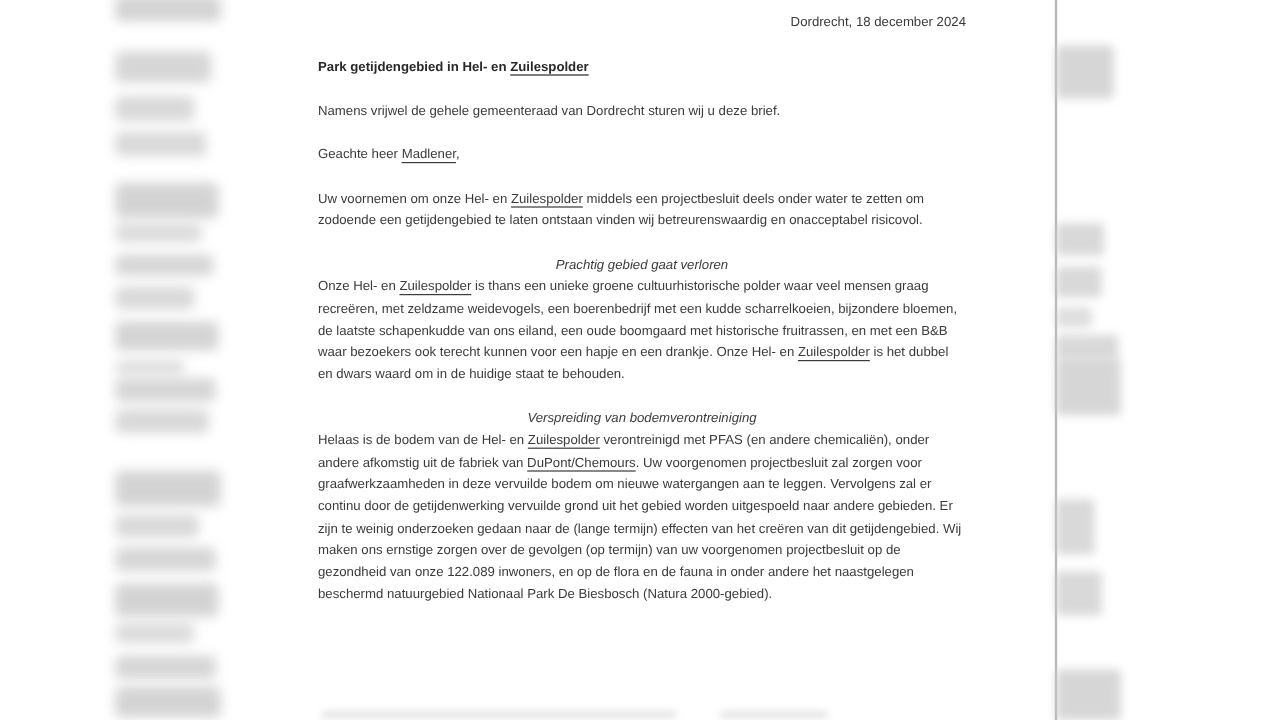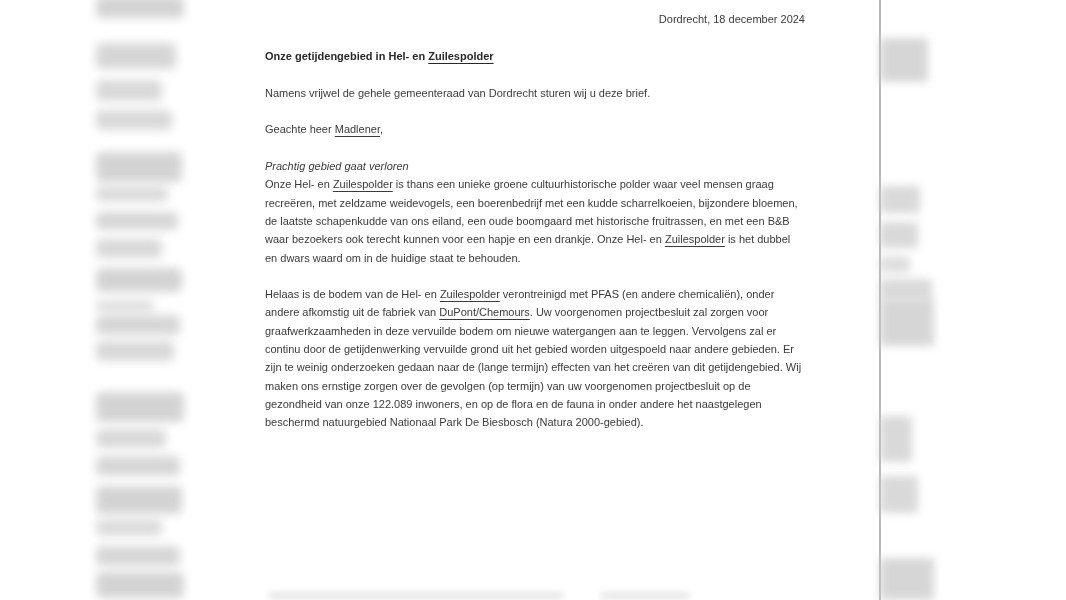--- a/index.html
+++ b/index.html
@@ -22,21 +22,21 @@
   
   .letter{
     position:absolute; left:265px; top:10px; width:540px;
     color: var(--text);
     font-size:11px; line-height:18.3px;
     -webkit-font-smoothing:antialiased;
   }
   .date-line{ text-align:right; margin-bottom:19px; }
   .letter p{ margin:0 0 18.3px 0; }
   .letter p.subject{ font-weight:bold; color:var(--subject); }
-  .letter p.heading-italic{ font-style:italic; margin-bottom:0; }
+  .letter p.heading-italic{ font-style:italic; margin-bottom:0;text-align:center; }
   .misspelled{
     text-decoration-line: underline;
     text-decoration-style: wavy;
     text-decoration-color: var(--squiggle);
     text-decoration-thickness: 1px;
     text-underline-offset: 3px;
     text-decoration: underline;
   }
 
   
@@ -85,25 +85,27 @@
     <div class="blur-bar" style="top:456px;height:20px;width:84px;opacity:.75"></div>
     <div class="blur-bar" style="top:486px;height:28px;width:86px;opacity:.8"></div>
     <div class="blur-bar" style="top:519px;height:17px;width:66px;opacity:.65"></div>
     <div class="blur-bar" style="top:546px;height:20px;width:84px;opacity:.75"></div>
     <div class="blur-bar" style="top:572px;height:26px;width:88px;opacity:.8"></div>
   </div>
 
   <div class="letter">
     <div class="date-line">Dordrecht, 18 december 2024</div>
     <div id="letter-body">
-        <p class="subject"><span>Onze getijdengebied in Hel- en </span><span class="misspelled">Zuilespolder</span></p>
+        <p class="subject"><span>Park getijdengebied in Hel- en </span><span class="misspelled">Zuilespolder</span></p>
         <p class="paragraph"><span>Namens vrijwel de gehele gemeenteraad van Dordrecht sturen wij u deze brief.</span></p>
         <p class="paragraph"><span>Geachte heer </span><span class="misspelled">Madlener</span><span>,</span></p>
+        <p class="paragraph"><span>Uw voornemen om onze Hel- en </span><span class="misspelled">Zuilespolder</span><span> middels een projectbesluit deels onder water te zetten om zodoende een getijdengebied te laten ontstaan vinden wij betreurenswaardig en onacceptabel risicovol.</span></p>
         <p class="heading-italic"><span>Prachtig gebied gaat verloren</span></p>
         <p class="paragraph"><span>Onze Hel- en </span><span class="misspelled">Zuilespolder</span><span> is thans een unieke groene cultuurhistorische polder waar veel mensen graag recreëren, met zeldzame weidevogels, een boerenbedrijf met een kudde scharrelkoeien, bijzondere bloemen, de laatste schapenkudde van ons eiland, een oude boomgaard met historische fruitrassen, en met een B&amp;B waar bezoekers ook terecht kunnen voor een hapje en een drankje. Onze Hel- en </span><span class="misspelled">Zuilespolder</span><span> is het dubbel en dwars waard om in de huidige staat te behouden.</span></p>
+        <p class="heading-italic"><span>Verspreiding van bodemverontreiniging</span></p>
         <p class="paragraph"><span>Helaas is de bodem van de Hel- en </span><span class="misspelled">Zuilespolder</span><span> verontreinigd met PFAS (en andere chemicaliën), onder andere afkomstig uit de fabriek van </span><span class="misspelled">DuPont/Chemours</span><span>. Uw voorgenomen projectbesluit zal zorgen voor graafwerkzaamheden in deze vervuilde bodem om nieuwe watergangen aan te leggen. Vervolgens zal er continu door de getijdenwerking vervuilde grond uit het gebied worden uitgespoeld naar andere gebieden. Er zijn te weinig onderzoeken gedaan naar de (lange termijn) effecten van het creëren van dit getijdengebied. Wij maken ons ernstige zorgen over de gevolgen (op termijn) van uw voorgenomen projectbesluit op de gezondheid van onze 122.089 inwoners, en op de flora en de fauna in onder andere het naastgelegen beschermd natuurgebied Nationaal Park De Biesbosch (Natura 2000-gebied).</span></p>
       </div>
   </div>
 
   <div class="divider"></div>
   <div class="blur-col right">
     <div class="blur-bar" style="top:38px;height:44px;width:48px;opacity:.75"></div>
     <div class="blur-bar" style="top:186px;height:27px;width:40px;opacity:.7"></div>
     <div class="blur-bar" style="top:222px;height:26px;width:38px;opacity:.7"></div>
     <div class="blur-bar" style="top:256px;height:17px;width:30px;opacity:.6"></div>

